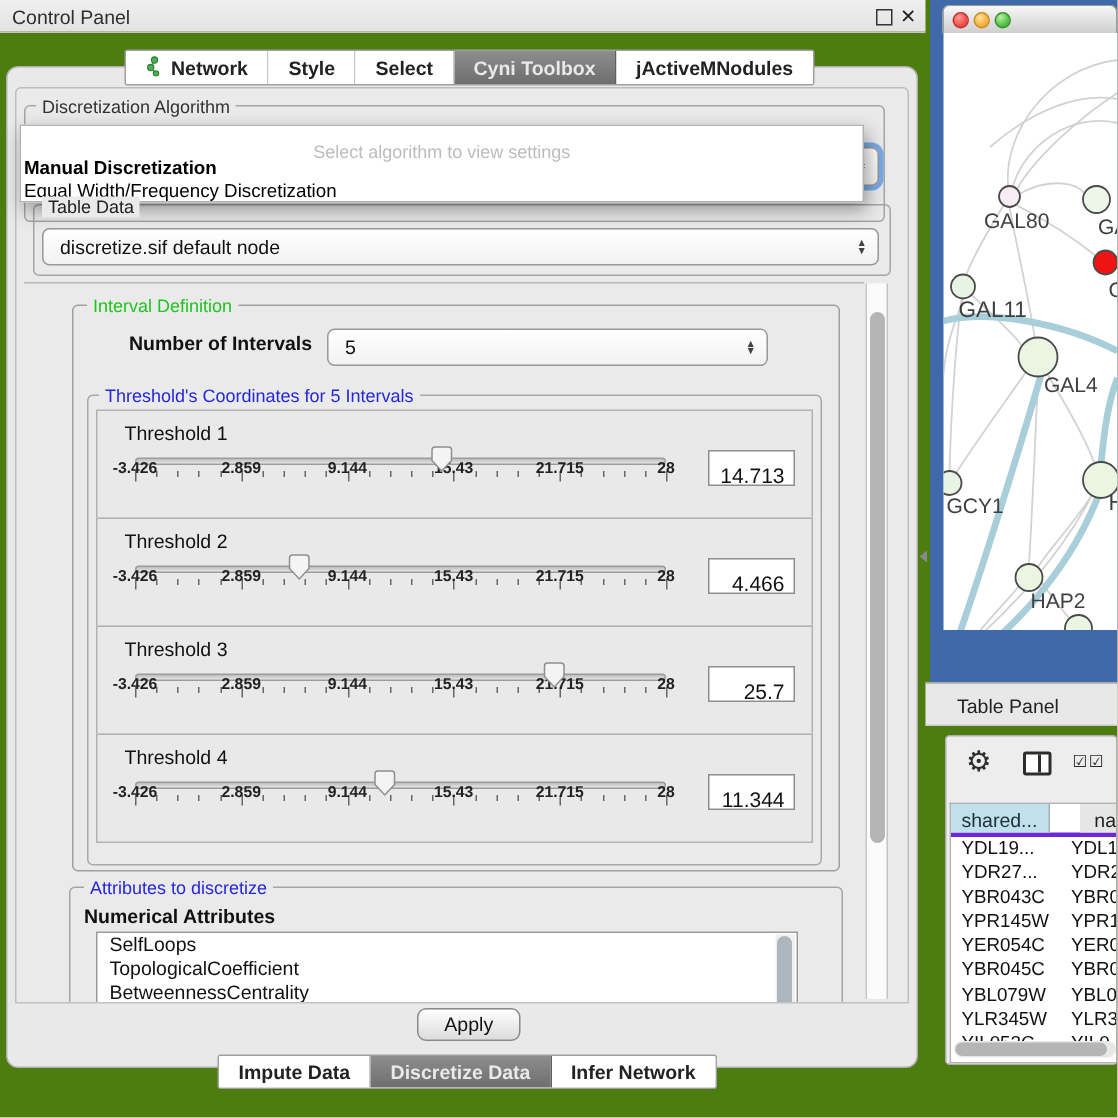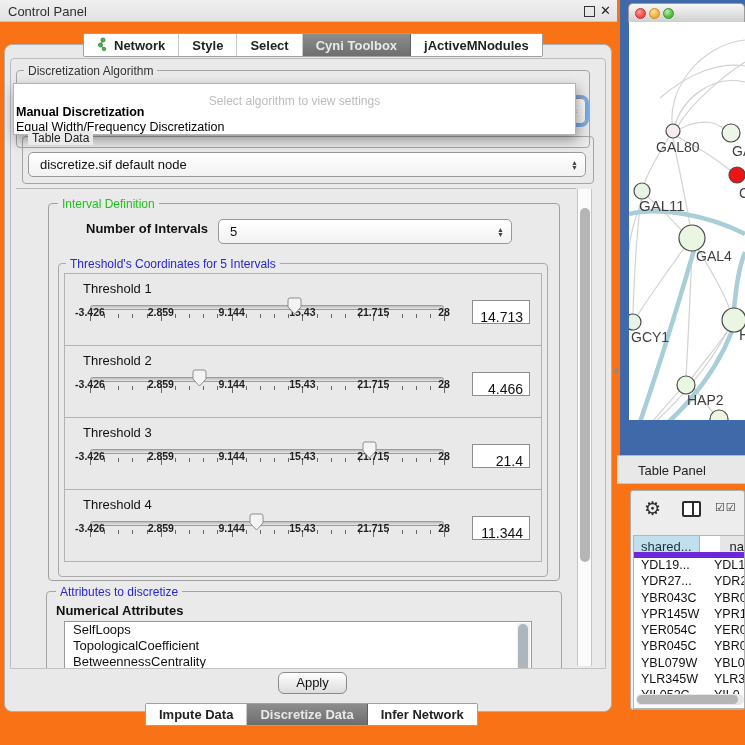--- a/index.html
+++ b/index.html
@@ -1,18 +1,18 @@
 <!DOCTYPE html>
 <html><head>
 <meta charset="utf-8">
 <style>
   * { margin:0; padding:0; box-sizing:border-box; }
   html,body { width:745px; height:745px; }
   body { font-family:"Liberation Sans","DejaVu Sans",sans-serif; background:#e7e7e7; position:relative; overflow:hidden; }
-  #root { position:absolute; inset:0; width:745px; height:745px; background:#f97316; }
+  #root { position:absolute; inset:0; width:745px; height:745px; background:#4d7c0f; }
   .abs { position:absolute; }
 
   
   #titlebar { left:0; top:0; width:617px; height:22px; background:linear-gradient(#f0f0f0,#e2e2e2); border-bottom:1px solid #c6c6c6; }
   #titlebar .title { position:absolute; left:8px; top:4px; font-size:13px; color:#2e2e2e; }
   .float-btn { left:584px; top:6px; width:11px; height:11px; border:1.5px solid #333; background:transparent; }
   .close-btn { left:600px; top:3px; font-size:13px; font-weight:bold; color:#222; }
 
   
   .tabbar { display:flex; background:#fff; border:1px solid #a0a0a0; border-radius:2px; overflow:hidden; height:24px; align-items:stretch; }
@@ -70,21 +70,21 @@
   
   #tp-header { left:617px; top:455px; width:128px; height:29px; background:#e8e8e8; border-top:1px solid #b8b8b8; border-bottom:1px solid #c8c8c8; }
   #tp-header .t { position:absolute; left:21px; top:7px; font-size:13px; color:#222; }
   #tp-panel { left:630px; top:490px; width:115px; height:220px; background:#ededed; border:1px solid #adadad; border-radius:3px; }
   #tp-toolbar { position:absolute; left:0; top:4px; width:100%; height:30px; }
   .gear { position:absolute; left:13px; top:2px; font-size:19px; color:#2d2d2d; }
   .colicon { position:absolute; left:51px; top:6px; width:19px; height:16px; border:2px solid #2d2d2d; border-radius:2px; background:#fff; }
   .colicon:before { content:""; position:absolute; left:50%; top:0; bottom:0; width:2px; background:#2d2d2d; }
   .checks { position:absolute; left:84px; top:6px; font-size:11px; color:#2d2d2d; letter-spacing:1px; }
   #tp-table { position:absolute; left:2px; top:44px; right:0; bottom:0; background:#fff; border:1px solid #b5b5b5; border-right:none; }
-  #tp-table .hdr { display:flex; height:22px; border-bottom:6px solid #6d28d9;gap:20px; }
+  #tp-table .hdr { display:flex; height:22px; border-bottom:3px solid #6d28d9;gap:20px; }
   #tp-table .hc1 { width:76px; background:#bfe0ec; border-right:1px solid #9fb4bd; font-size:13px; color:#1e2f38; text-align:center; line-height:22px; }
   #tp-table .hc2 { flex:1; background:#e6e6e6; font-size:13px; color:#222; padding-left:10px; line-height:22px; }
   #tp-table .r { display:flex; height:16.3px; font-size:12.5px; color:#111; }
   #tp-table .c1 { width:76px; padding-left:7px; border-right:1px solid transparent; }
   #tp-table .c2 { flex:1; padding-left:4px; overflow:hidden; white-space:nowrap; }
   #tp-hsb { position:absolute; left:2px; bottom:3px; width:108px; height:11px; background:#e8e8e8; border-radius:6px; }
   #tp-hsb .thumb { position:absolute; left:1px; top:1px; width:101px; height:9px; background:#b5b5b5; border-radius:5px; }
 
   .split-arrow { left:613px; top:367px; width:0; height:0; border-top:4px solid transparent; border-bottom:4px solid transparent; border-right:5px solid #8a8a8a; }
 </style>
@@ -279,21 +279,21 @@
           <div class="tick" style="left: 379px; top: 40px; height: 7px;"></div>
           <div class="tick-label" style="left: 25px;">-3.426</div>
           <div class="tick-label" style="left: 95.7977px;">2.859</div>
           <div class="tick-label" style="left: 166.595px;">9.144</div>
           <div class="tick-label" style="left: 237.405px;">15.43</div>
           <div class="tick-label" style="left: 308.202px;">21.715</div>
           <div class="tick-label" style="left: 379px;">28</div>
           <div class="th-thumb" style="left: 297.154px;"><svg width="15" height="18" viewBox="0 0 15 18">
               <path d="M1,3 Q1,1 3,1 L12,1 Q14,1 14,3 L14,10 L7.5,17 L1,10 Z" fill="#f4f4f4" stroke="#8e8e8e" stroke-width="1"></path>
             </svg></div>
-          <div class="th-value">21.4</div>
+          <div class="th-value">25.7</div>
         </div>
         <div class="th-row">
           <div class="th-label">Threshold 4</div>
           <div class="th-track"></div>
           <div class="tick" style="left: 25px; top: 40px; height: 7px;"></div>
           <div class="tick" style="left: 39.16px; top: 40px; height: 4px;"></div>
           <div class="tick" style="left: 53.32px; top: 40px; height: 4px;"></div>
           <div class="tick" style="left: 67.48px; top: 40px; height: 4px;"></div>
           <div class="tick" style="left: 81.64px; top: 40px; height: 4px;"></div>
           <div class="tick" style="left: 95.8px; top: 40px; height: 7px;"></div>

